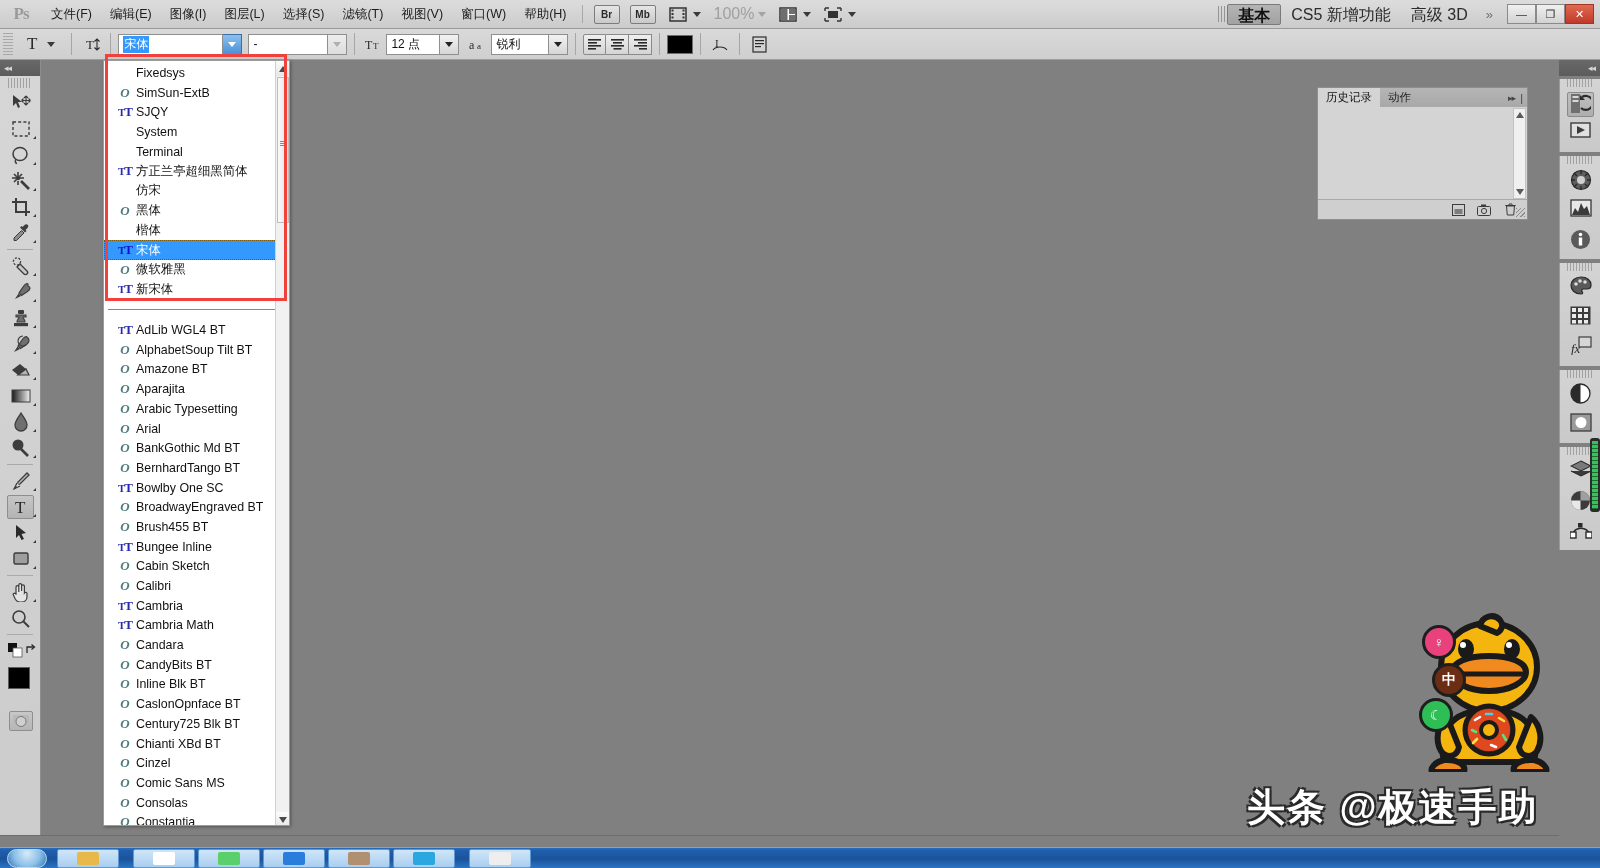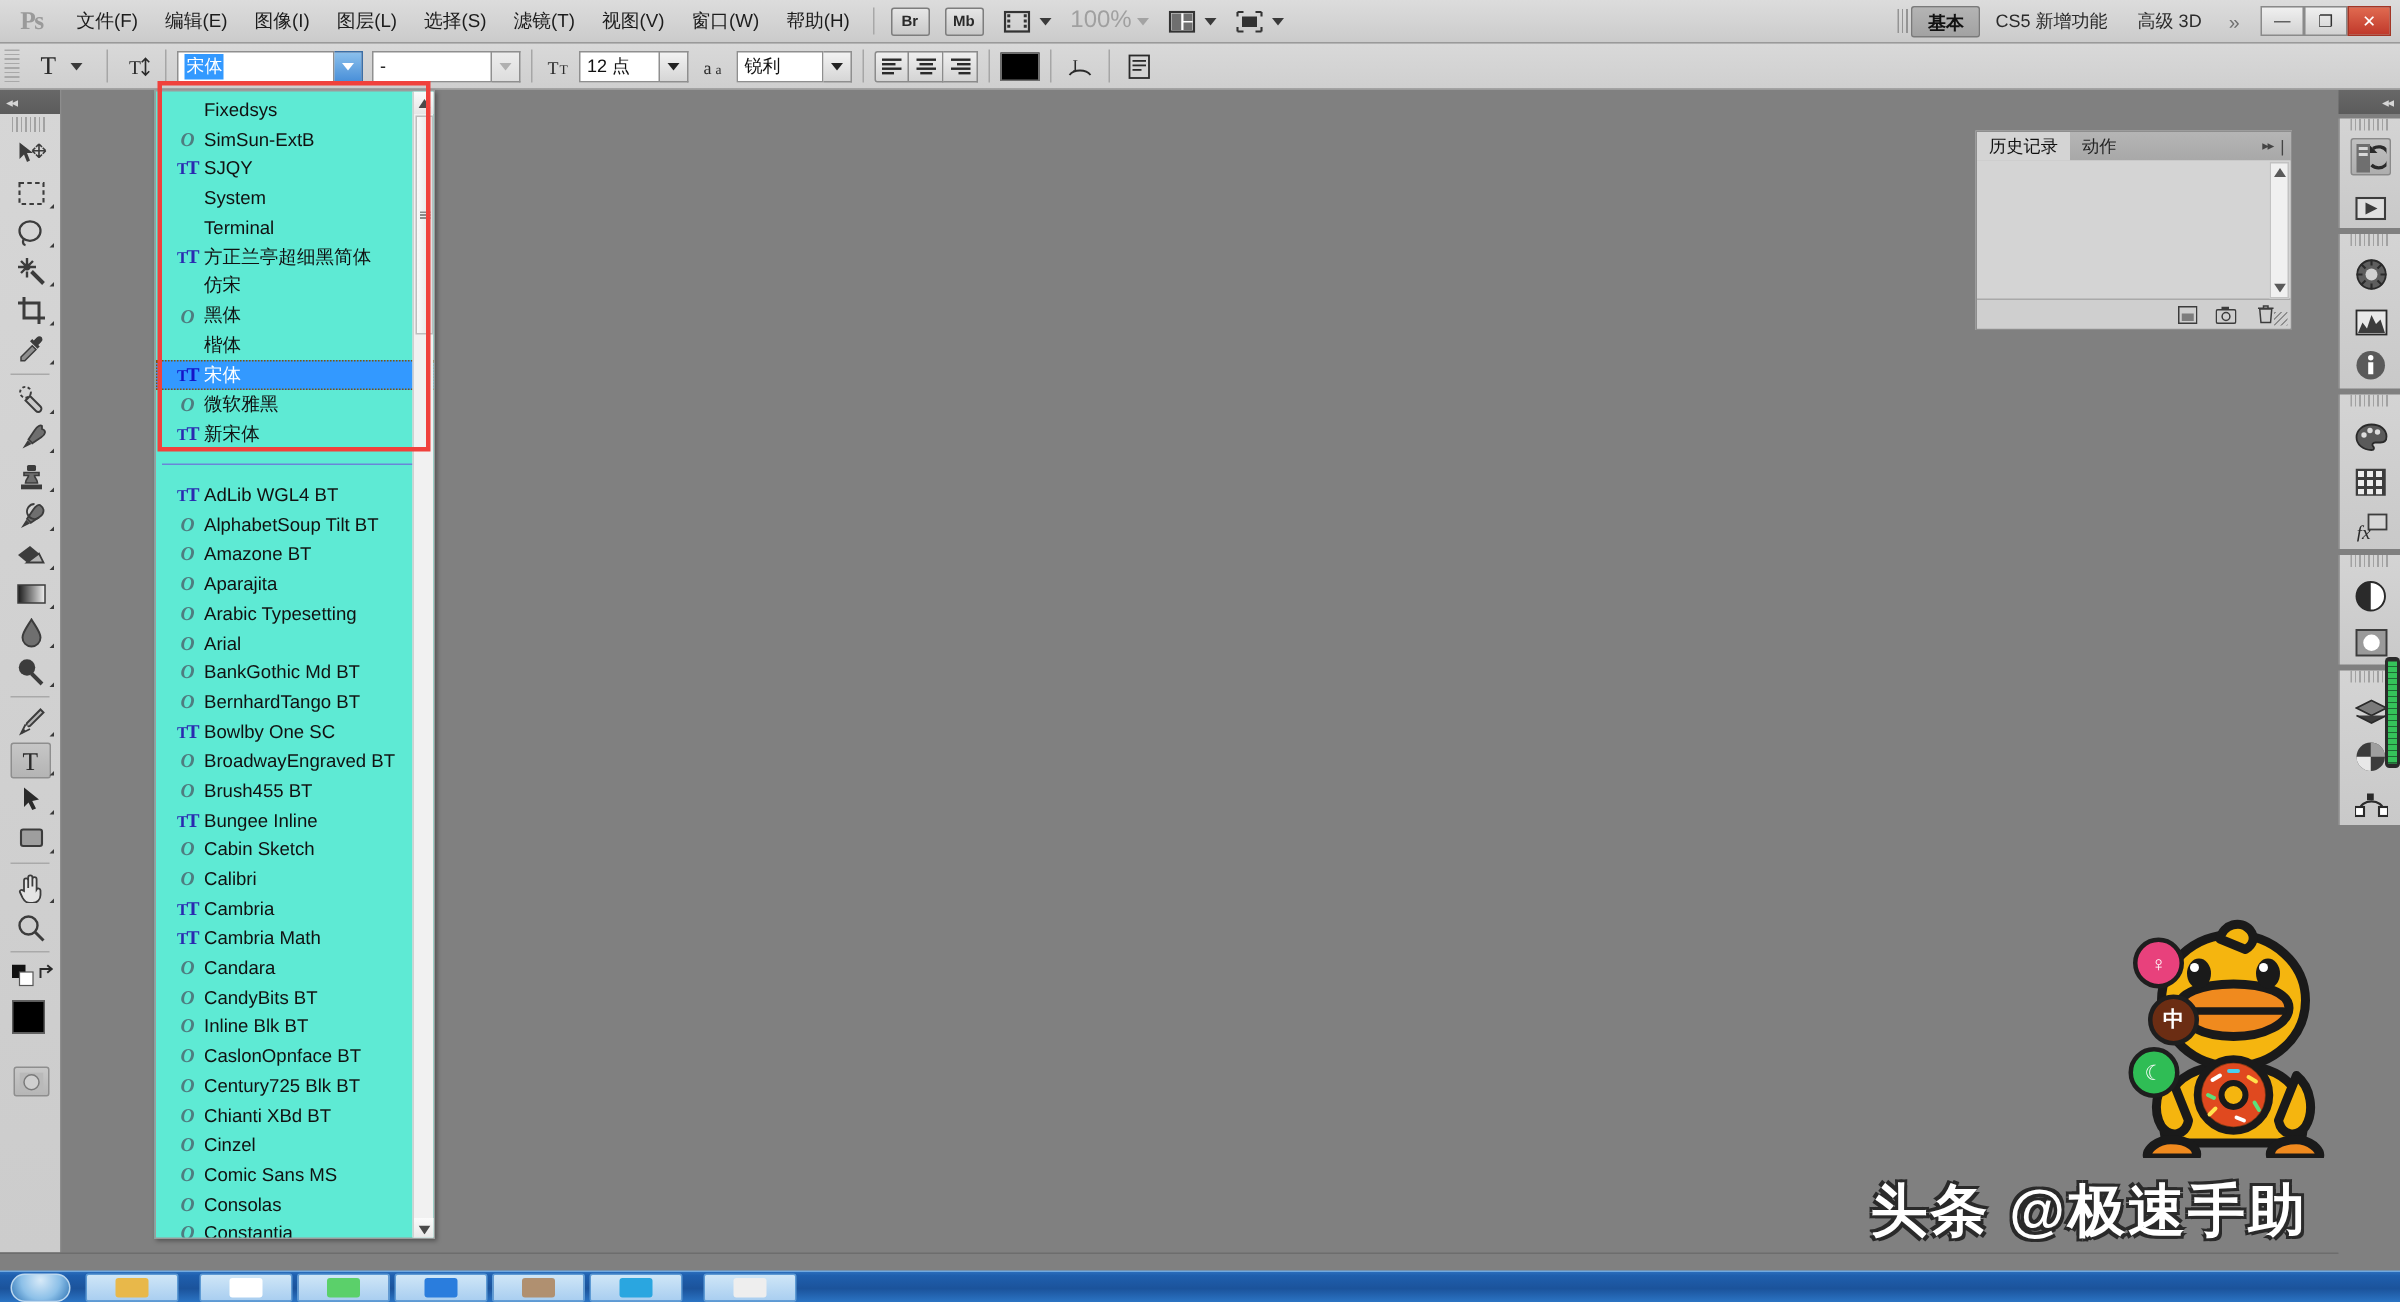--- a/index.html
+++ b/index.html
@@ -33,21 +33,21 @@
     background: linear-gradient(to bottom,#e6e6e6,#c9c9c9);
     font-size: 10px; display: flex; align-items: center; justify-content: center;
     color: #2a2a2a; margin: 0 5px; padding: 0 3px; font-weight: bold;
   }
   .mb-icon { width: 22px; height: 18px; display:flex; align-items:center; justify-content:center; margin-left:6px;}
   .caret { width: 0; height: 0; border-left: 4px solid transparent; border-right: 4px solid transparent;
            border-top: 5px solid #3a3a3a; margin-left: 4px; margin-right: 5px; }
   .caret.dim { border-top-color: #a3a3a3; }
   .zoomtxt { font-size: 16px; color: #a0a0a0; margin-left: 8px; }
   .ws-tab {
-    height: 21px; line-height: 21px; padding: 0 10px; font-size: 12px; color: #2b2b2b;
+    height: 21px; line-height: 21px; padding: 0 10px; font-size: 16px; color: #2b2b2b;
     white-space: nowrap; cursor: default;
   }
   .ws-tab.active {
     background: linear-gradient(to bottom,#b4b4b4,#a2a2a2);
     border: 1px solid #7a7a7a; border-radius: 2px; font-weight: bold; color: #111;
   }
   .ws-chev { font-size: 13px; color: #707070; padding: 0 8px; }
   .wingrip { width: 9px; height: 16px; margin-left: 8px;
     background: repeating-linear-gradient(to right,#949494 0 1px, transparent 1px 3px); }
   .wbtns { display: flex; margin-left: 6px; margin-right: 6px; }
@@ -128,21 +128,21 @@
     position:absolute;left:41px;top:60px;width:1518px;height:775px;background:#808080;
   }
   .canvas-bottom-strip{
     position:absolute;left:0;top:835px;width:1559px;height:12px;background:#808080;
     border-top:1px solid #6d6d6d;
   }
 
   
   .fontlist {
     position:absolute;left:103px;top:60px;width:187px;height:766px;
-    background:#5eead4;border:1px solid #9c9c9c;
+    background:#ffffff;border:1px solid #9c9c9c;
     box-shadow: 1px 1px 3px rgba(0,0,0,0.35);
     overflow:hidden;
   }
   .fl-row{height:19.7px;display:flex;align-items:center;padding-left:10px;font-size:12.4px;color:#111;white-space:nowrap;}
   .fl-row.hi{background:#3399ff;color:#fff;outline:1px dotted #7a5a0a;outline-offset:-1px;}
   .fl-icon{width:22px;flex:0 0 22px;display:flex;align-items:center;justify-content:center;font-size:11px;}
   .ico-tt{color:#2a2ab0;font-family:"Liberation Serif",serif;font-weight:bold;font-size:11px;letter-spacing:-1px;}
   .fl-row.hi .ico-tt{color:#1414c8;}
   .ico-o{color:#4e7d80;font-family:"Liberation Serif",serif;font-style:italic;font-weight:bold;font-size:13px;}
   .ico-none{}
@@ -187,21 +187,21 @@
     background:#808080;
   }
   .rail-head{height:16px;background:linear-gradient(to bottom,#686868,#5c5c5c);
     display:flex;align-items:center;justify-content:flex-end;padding-right:5px;}
   .rail-head .arrows{color:#d6d6d6;font-size:9px;letter-spacing:-1px;}
   .rail-group{background:linear-gradient(to bottom,#d4d4d4,#c9c9c9);margin-bottom:4px;padding-bottom:3px;
     border-left:1px solid #9a9a9a;}
   .rail-grip{height:8px;margin:3px 7px 2px 7px;
     background:repeating-linear-gradient(to right,#a2a2a2 0 1px,transparent 1px 3px);}
   .rail-btn{width:41px;height:30px;display:flex;align-items:center;justify-content:center;}
-  .rail-btn .bx{width:27px;height:25px;display:flex;align-items:flex-end;justify-content:center;border-radius:2px;}
+  .rail-btn .bx{width:27px;height:25px;display:flex;align-items:flex-start;justify-content:center;border-radius:2px;}
   .rail-btn.sel .bx{border:1px solid #8a8a8a;background:linear-gradient(to bottom,#c0c0c0,#aeaeae);}
   .green-bar{position:absolute;left:31px;top:378px;width:10px;height:74px;border-radius:3px;
     background:#2a2a2a;}
   .green-bar i{position:absolute;left:2px;top:3px;width:6px;height:68px;
     background:repeating-linear-gradient(to bottom,#35c25a 0 3px,#1d6b33 3px 4px);}
 
   
   .wm-text{
     position:absolute;left:1247px;top:782px;font-size:38px;font-weight:bold;color:#fff;
     text-shadow:-2px -2px 0 #2a2a2a,2px -2px 0 #2a2a2a,-2px 2px 0 #2a2a2a,2px 2px 0 #2a2a2a;

